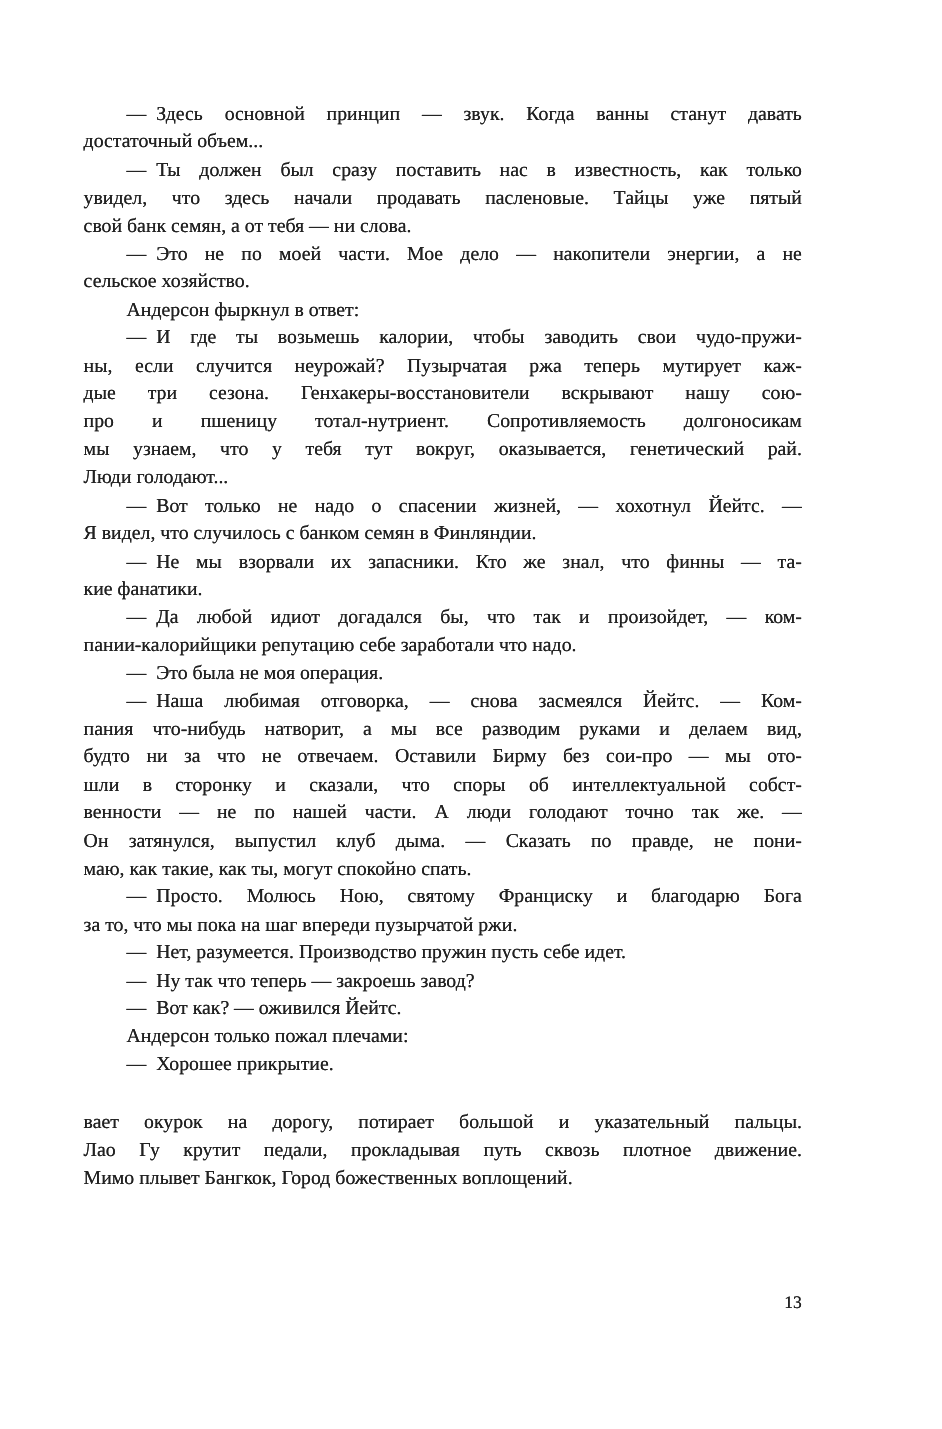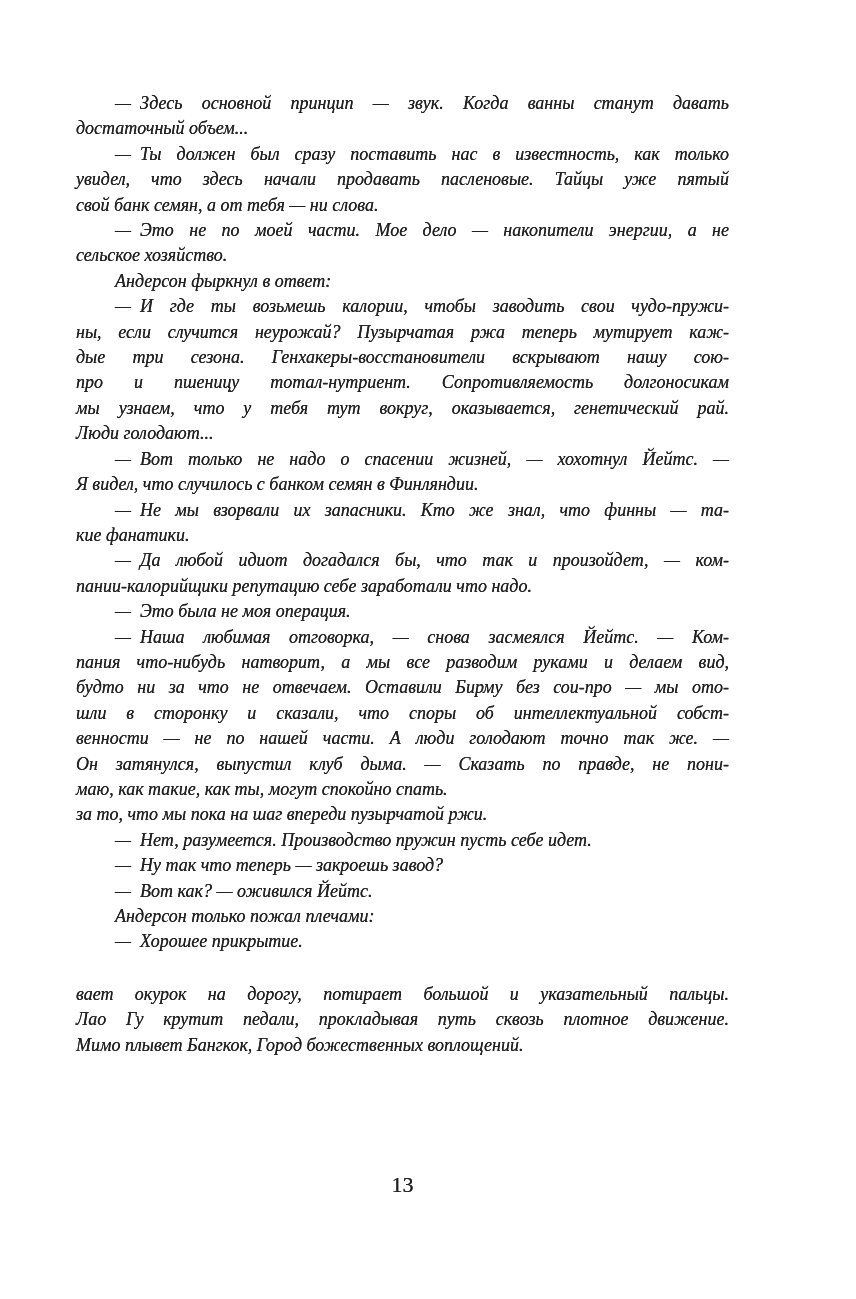--- a/index.html
+++ b/index.html
@@ -20,43 +20,42 @@
     position: absolute;
     left: 76px;
     top: 91px;
     width: 653px;
     font-size: 18px;
     line-height: 25.4px;
     text-shadow: 0 0 0.4px currentColor; 
   }
   .paragraph {
     margin: 0;
-    font-style: italic;
   }
   .line {
     text-align: justify;
     text-align-last: justify;
   }
   .line.last {
     text-align: right;
     text-align-last: left;
   }
   .line.first {
     text-indent: 39px;
   }
   .scene-break {
     height: 27px;
   }
   .page-number {
     position: absolute;
     left: 76px;
     top: 1172px;
     width: 653px;
-    text-align: center;
-    font-size: 22px;
+    text-align: right;
+    font-size: 16px;
     line-height: 25px;
     text-shadow: 0 0 0.4px currentColor;
   }
 </style>
 </head>
 <body>
 
 <div class="page">
   <div class="text-block">
       <div class="paragraph">
@@ -101,20 +100,21 @@
       <div class="paragraph">
         <div class="line first">— Наша любимая отговорка, — снова засмеялся Йейтс. — Ком-</div>
         <div class="line">пания что-нибудь натворит, а мы все разводим руками и делаем вид,</div>
         <div class="line">будто ни за что не отвечаем. Оставили Бирму без сои-про — мы ото-</div>
         <div class="line">шли в сторонку и сказали, что споры об интеллектуальной собст-</div>
         <div class="line">венности — не по нашей части. А люди голодают точно так же. —</div>
         <div class="line">Он затянулся, выпустил клуб дыма. — Сказать по правде, не пони-</div>
         <div class="line last">маю, как такие, как ты, могут спокойно спать.</div>
       </div>
       <div class="paragraph">
+        <div class="line first">— Просто. Молюсь Ною, святому Франциску и благодарю Бога</div>
         <div class="line last">за то, что мы пока на шаг впереди пузырчатой ржи.</div>
       </div>
       <div class="paragraph">
         <div class="line first last">— Нет, разумеется. Производство пружин пусть себе идет.</div>
       </div>
       <div class="paragraph">
         <div class="line first last">— Ну так что теперь — закроешь завод?</div>
       </div>
       <div class="paragraph">
         <div class="line first last">— Вот как? — оживился Йейтс.</div>

